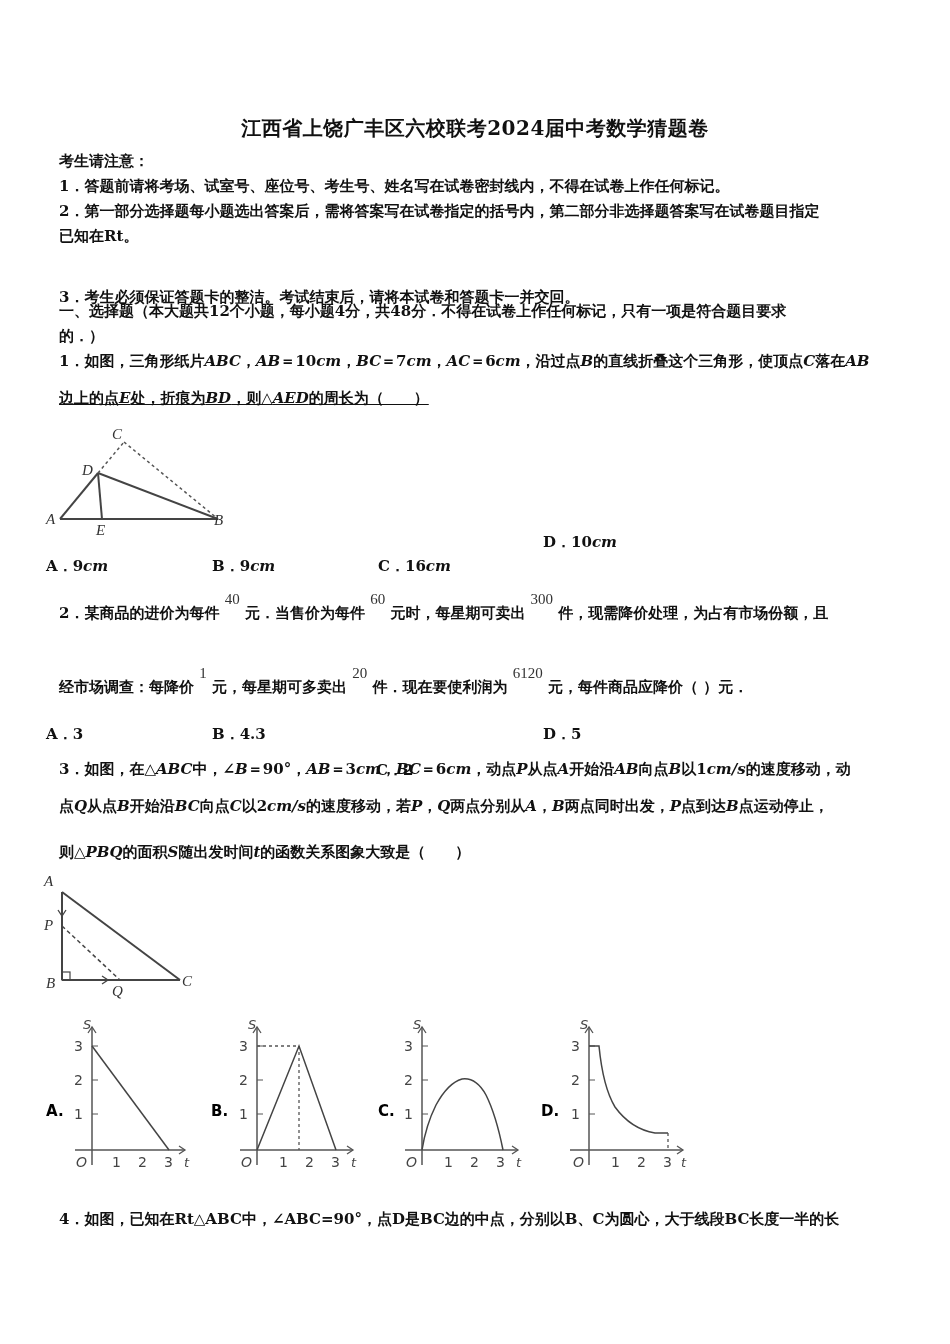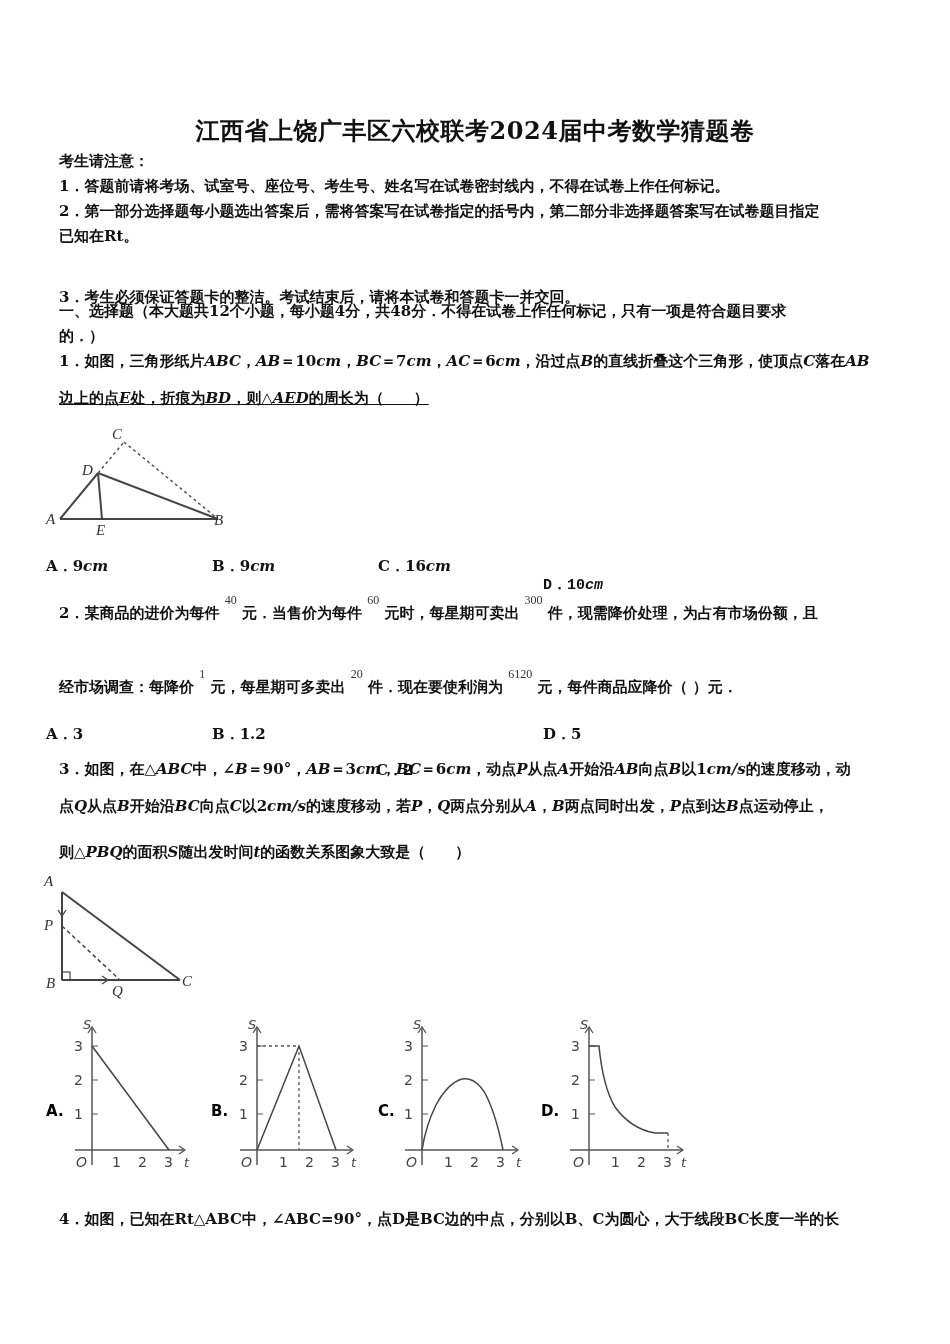--- a/index.html
+++ b/index.html
@@ -2,24 +2,24 @@
 <html><head>
 <meta charset="utf-8">
 <style>
   html, body { margin: 0; padding: 0; background: #ffffff; }
   body {
     width: 950px; height: 1344px; position: relative; overflow: hidden;
     font-family: "DejaVu Serif", "Liberation Serif", serif;
     color: #111; font-size: 15px;
   }
   .abs { position: absolute; white-space: nowrap; }
-  .title { left: 0; width: 950px; top: 115px; text-align: center; font-size: 24px; font-weight: bold; letter-spacing: 0.5px; }
+  .title { left: 0; width: 950px; top: 115px; text-align: center; font-size: 20px; font-weight: bold; letter-spacing: 0.5px; }
   .line { font-size: 15px; font-weight: bold; left: 59px; }
   .it { font-style: italic; font-weight: bold; }
-  .sup { font-weight: normal; font-size: 12px; position: relative; top: -14px; color: #333; font-family: "Liberation Serif", serif; }
+  .sup { font-weight: normal; font-size: 15px; position: relative; top: -14px; color: #333; font-family: "Liberation Serif", serif; }
   .opt { font-size: 15px; font-weight: bold; }
   svg text { font-family: "DejaVu Sans", sans-serif; }
   .lbl { font-family: "Liberation Serif", serif; font-style: italic; font-size: 15px; fill: #333; }
 </style>
 </head>
 <body>
 
 <div class="abs title">江西省上饶广丰区六校联考2024届中考数学猜题卷</div>
 
 <div class="abs line" style="top:152px;">考生请注意：</div>
@@ -48,21 +48,21 @@
   <text class="lbl" x="70" y="14">C</text>
   <text class="lbl" x="40" y="50">D</text>
   <text class="lbl" x="4" y="99">A</text>
   <text class="lbl" x="54" y="110">E</text>
   <text class="lbl" x="172" y="100">B</text>
 </svg>
 
 <div class="abs opt" style="left:46px; top:557px;"><span>A．</span><span>9</span><span class="it">cm</span></div>
 <div class="abs opt" style="left:212px; top:557px;"><span>B．</span><span>9</span><span class="it">cm</span></div>
 <div class="abs opt" style="left:378px; top:557px;"><span>C．</span><span>16</span><span class="it">cm</span></div>
-<div class="abs opt" style="left:543px; top:575px;font-family:Liberation Mono, monospace;"><span>D．</span><span>10</span><span class="it">cm</span></div>
+<div class="abs opt" style="left:543px; top:533px;"><span>D．</span><span>10</span><span class="it">cm</span></div>
 
 <div class="abs line" style="top:604px;">
   <span>2．某商品的进价为每件</span>
   <span class="sup">40</span>
   <span>元．当售价为每件</span>
   <span class="sup">60</span>
   <span>元时，每星期可卖出</span>
   <span class="sup">300</span>
   <span>件，现需降价处理，为占有市场份额，且</span>
 </div>
@@ -70,21 +70,21 @@
   <span>经市场调查：每降价</span>
   <span class="sup">1</span>
   <span>元，每星期可多卖出</span>
   <span class="sup">20</span>
   <span>件．现在要使利润为</span>
   <span class="sup">6120</span>
   <span>元，每件商品应降价（ ）元．</span>
 </div>
 
 <div class="abs opt" style="left:46px; top:725px;"><span>A．</span><span>3</span></div>
-<div class="abs opt" style="left:212px; top:725px;"><span>B．</span><span>1.2</span></div>
+<div class="abs opt" style="left:212px; top:725px;"><span>B．</span><span>4.3</span></div>
 <div class="abs opt" style="left:376px; top:725px;margin-top:36px;"><span>C．</span><span>2</span></div>
 <div class="abs opt" style="left:543px; top:725px;"><span>D．</span><span>5</span></div>
 
 <div class="abs line" style="top:760px;">
   <span>3．如图，在△</span><span class="it">ABC</span><span>中，∠</span><span class="it">B</span><span>＝90°，</span><span class="it">AB</span><span>＝3</span><span class="it">cm</span><span>，</span><span class="it">BC</span><span>＝6</span><span class="it">cm</span><span>，动点</span><span class="it">P</span><span>从点</span><span class="it">A</span><span>开始沿</span><span class="it">AB</span><span>向点</span><span class="it">B</span><span>以1</span><span class="it">cm/s</span><span>的速度移动，动</span>
 </div>
 <div class="abs line" style="top:797px;">
   <span>点</span><span class="it">Q</span><span>从点</span><span class="it">B</span><span>开始沿</span><span class="it">BC</span><span>向点</span><span class="it">C</span><span>以2</span><span class="it">cm/s</span><span>的速度移动，若</span><span class="it">P</span><span>，</span><span class="it">Q</span><span>两点分别从</span><span class="it">A</span><span>，</span><span class="it">B</span><span>两点同时出发，</span><span class="it">P</span><span>点到达</span><span class="it">B</span><span>点运动停止，</span>
 </div>
 <div class="abs line" style="top:834px;margin-top:9px;">

